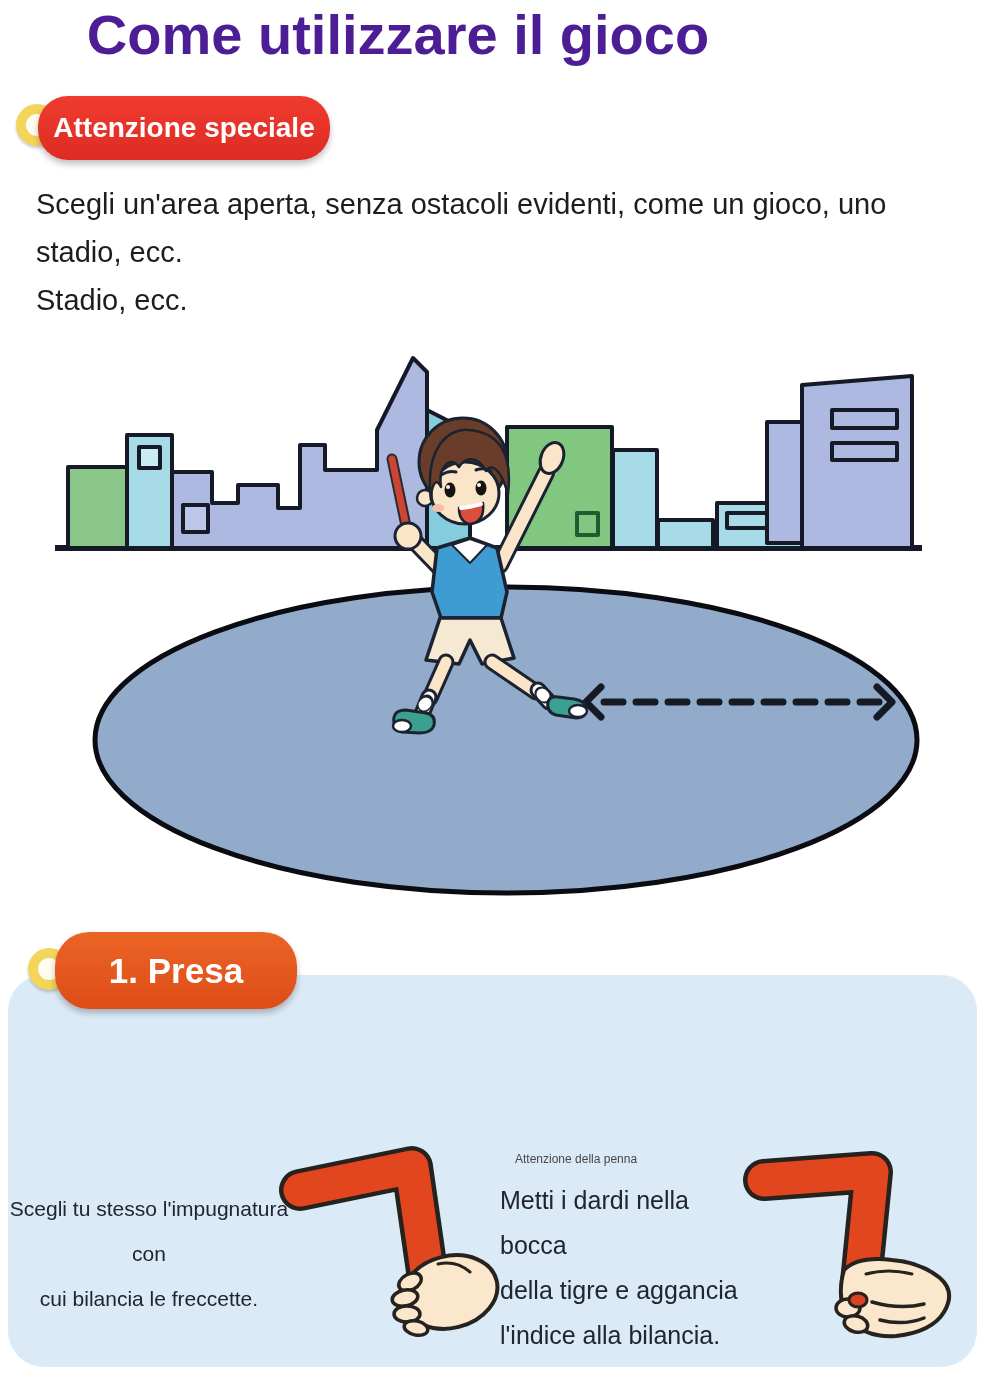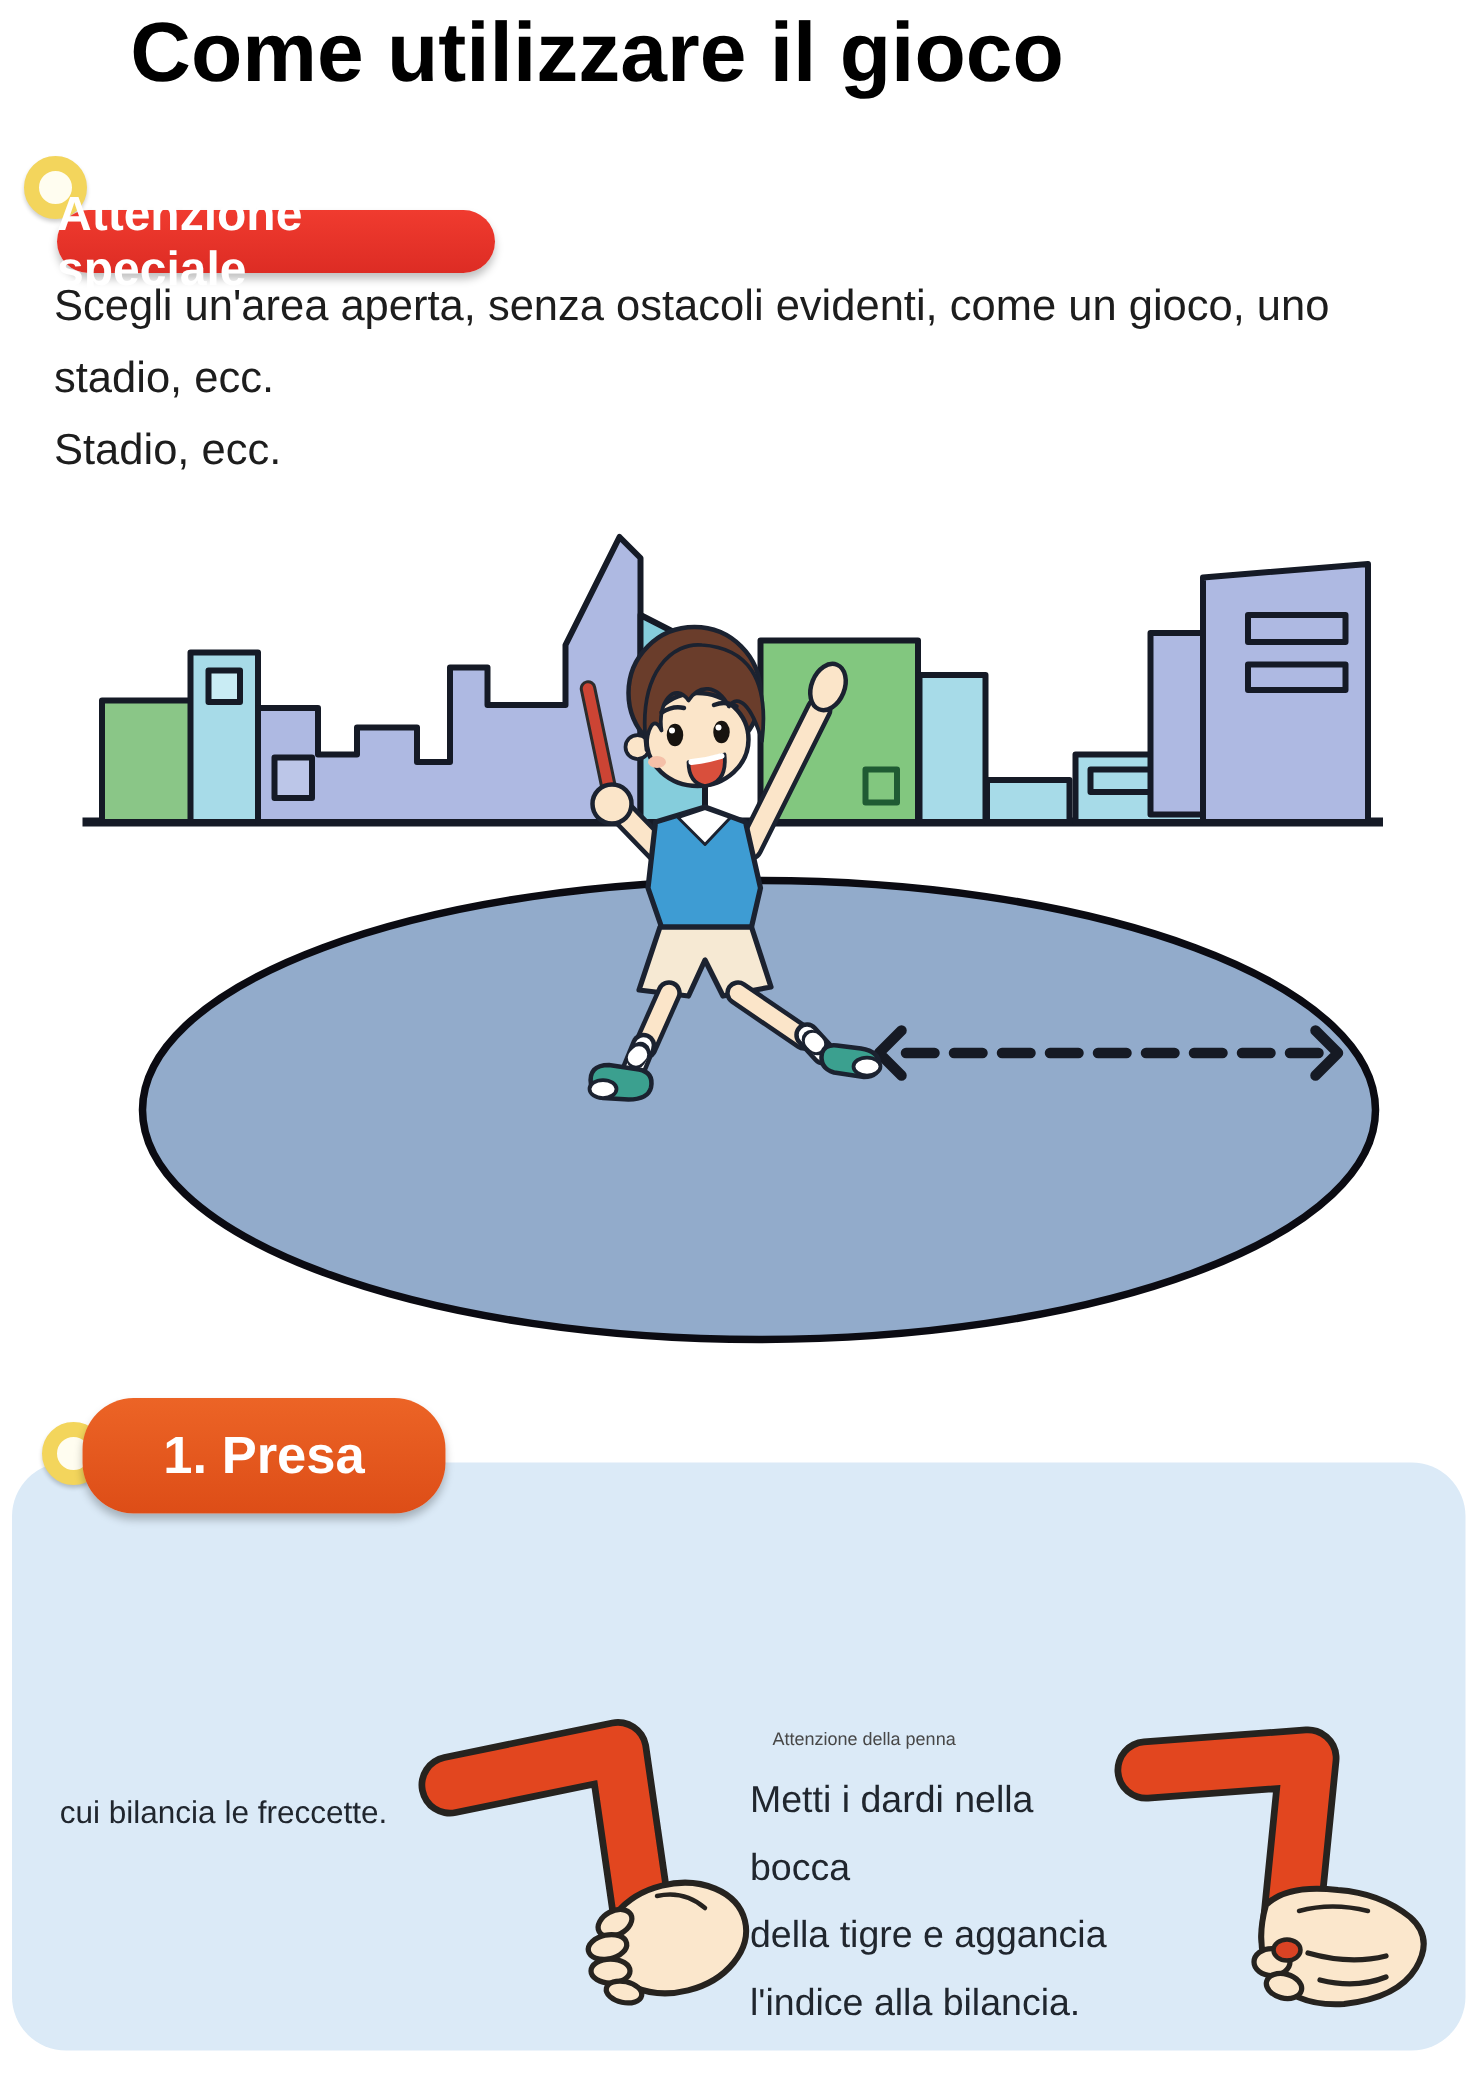--- a/index.html
+++ b/index.html
@@ -5,39 +5,38 @@
   html,body{margin:0;padding:0;}
   body{
     width:985px;height:1384px;position:relative;background:#ffffff;
     font-family:"Liberation Sans", sans-serif;overflow:hidden;
   }
   .abs{position:absolute;}
 
   
   .page-title{
     left:0;top:2px;width:796px;text-align:center;
-    font-size:56px;font-weight:bold;color:#000000;letter-spacing:0px;
+    font-size:56px;font-weight:bold;color:#4c1d95;letter-spacing:0px;
   }
 
   
   .ring{
     width:22px;height:22px;border-radius:50%;
     background:#fffdf0;border:10px solid #f3d55c;
     box-shadow:0 2px 3px rgba(0,0,0,.2);
   }
   .badge{
     display:flex;align-items:center;justify-content:center;
     color:#ffffff;font-weight:bold;
     box-shadow:0 4px 6px rgba(0,0,0,.25);
   }
   .badge-red{
-    left:38px;top:96px;width:292px;height:42px;border-radius:30px;
+    left:38px;top:96px;width:292px;height:64px;border-radius:30px;
     background:linear-gradient(#f03b2f,#dd2c24);
-    font-size:32px;
-    margin-top:44px;
+    font-size:28px;
   }
   .ring-red{left:16px;top:104px;z-index:0;}
   .badge-orange{
     left:55px;top:932px;width:242px;height:77px;border-radius:34px;
     background:linear-gradient(#ec6426,#dd4d17);
     font-size:35px;z-index:3;
   }
   .ring-orange{left:28px;top:948px;z-index:2;}
 
   
@@ -179,20 +178,21 @@
 </svg>
 
 <div class="abs ring ring-orange"></div>
 <div class="abs badge badge-orange">
   <span>1. Presa</span>
 </div>
 
 <div class="abs panel"></div>
 
 <div class="abs panel-left-text">
+  <div>Scegli tu stesso l'impugnatura con</div>
   <div>cui bilancia le freccette.</div>
 </div>
 
 <div class="abs caption-small">Attenzione della penna</div>
 
 <div class="abs panel-center-text">
   <div>Metti i dardi nella bocca</div>
   <div>della tigre e aggancia</div>
   <div>l'indice alla bilancia.</div>
 </div>

